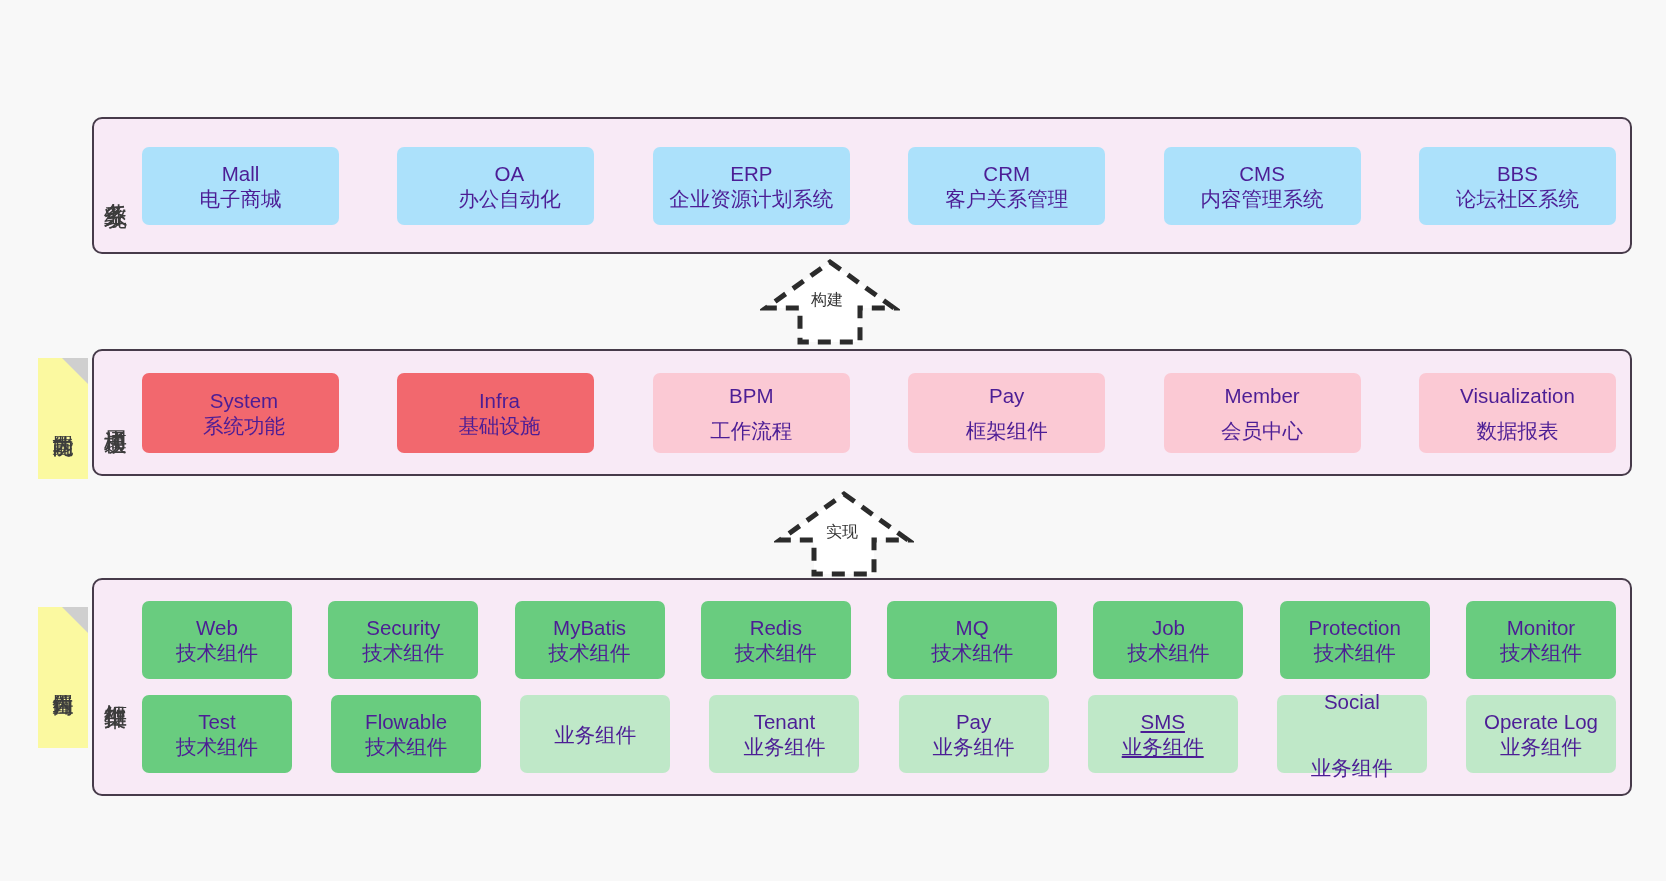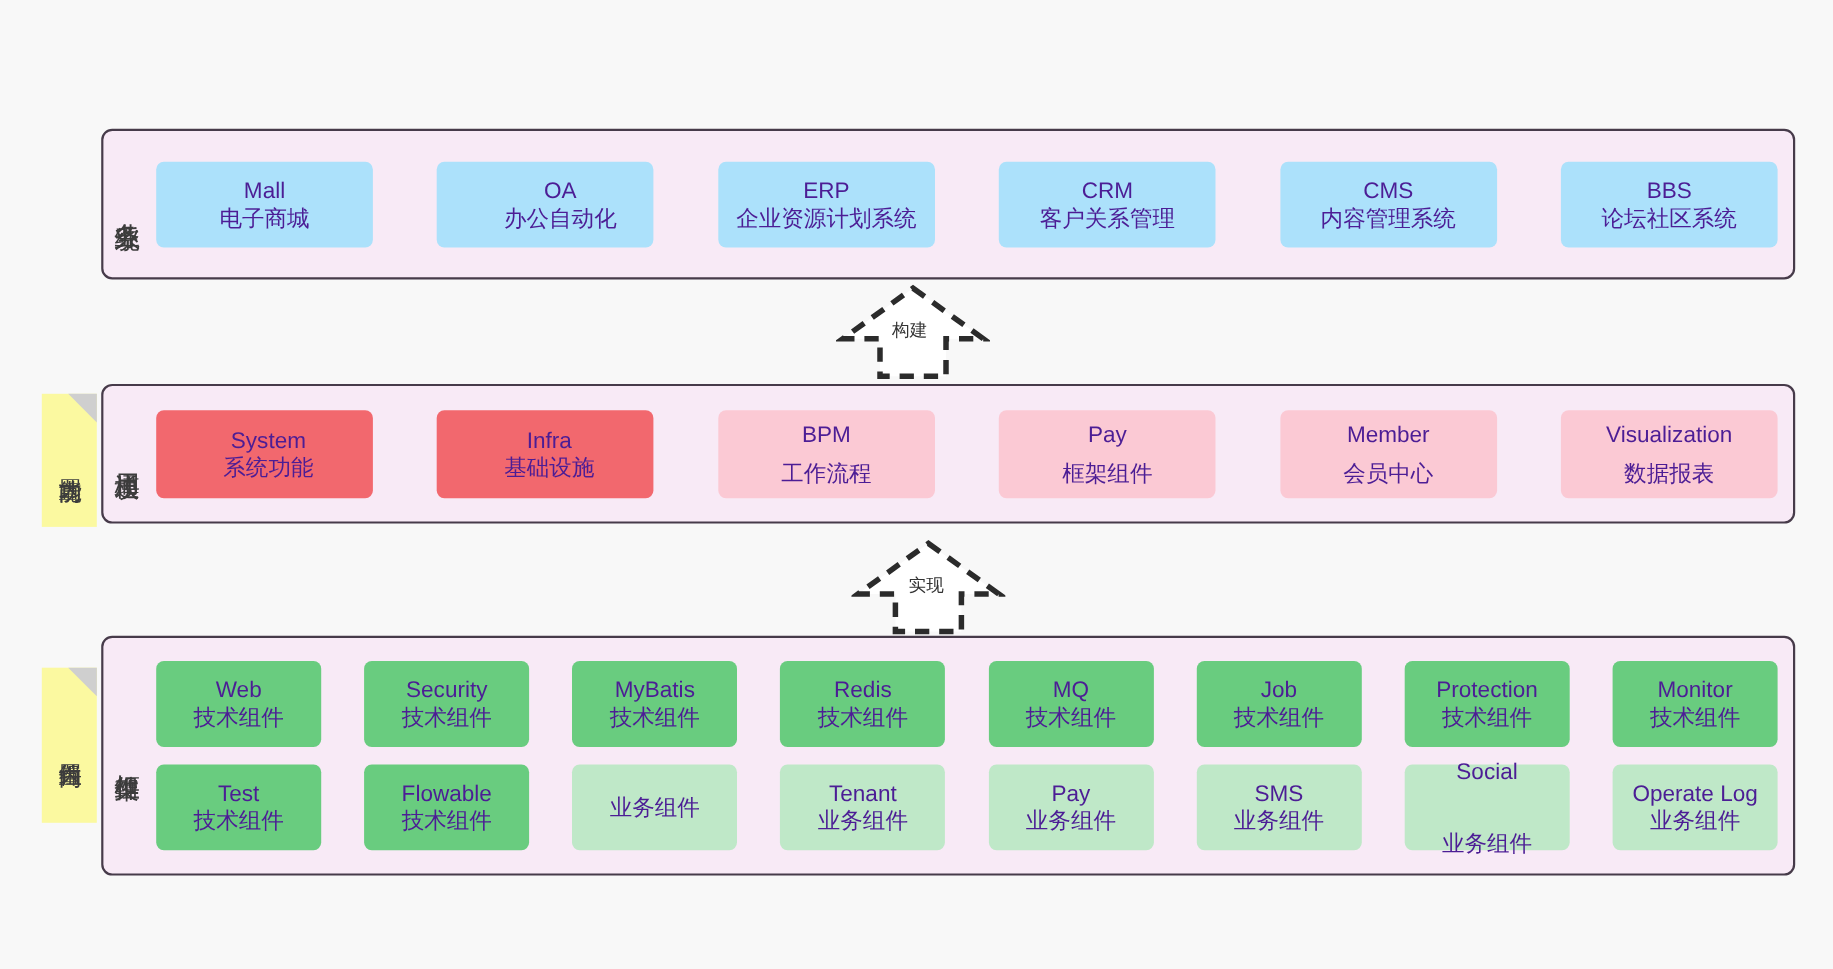--- a/index.html
+++ b/index.html
@@ -233,21 +233,21 @@
             <div class="t-cn">技术组件</div>
           </div>
           <div class="node green" style="width: 150px; height: 78px;">
             <div class="t-en">MyBatis</div>
             <div class="t-cn">技术组件</div>
           </div>
           <div class="node green" style="width: 150px; height: 78px;">
             <div class="t-en">Redis</div>
             <div class="t-cn">技术组件</div>
           </div>
-          <div class="node green" style="width: 150px; height: 78px;">
+          <div class="node green" style="width: 170px; height: 78px;">
             <div class="t-en">MQ</div>
             <div class="t-cn">技术组件</div>
           </div>
           <div class="node green" style="width: 150px; height: 78px;">
             <div class="t-en">Job</div>
             <div class="t-cn">技术组件</div>
           </div>
           <div class="node green" style="width: 150px; height: 78px;">
             <div class="t-en">Protection</div>
             <div class="t-cn">技术组件</div>
@@ -270,21 +270,21 @@
             <div class="t-cn">业务组件</div>
           </div>
           <div class="node lgreen" style="width: 150px; height: 78px;">
             <div class="t-en">Tenant</div>
             <div class="t-cn">业务组件</div>
           </div>
           <div class="node lgreen" style="width: 150px; height: 78px;">
             <div class="t-en">Pay</div>
             <div class="t-cn">业务组件</div>
           </div>
-          <div class="node lgreen" style="width: 150px; height: 78px;">
+          <div class="node lgreen" style="width: 150px; height: 78px; text-decoration: underline;">
             <div class="t-en">SMS</div>
             <div class="t-cn">业务组件</div>
           </div>
           <div class="node lgreen" style="width: 150px; height: 78px; gap: 41px;">
             <div class="t-en">Social</div>
             <div class="t-cn">业务组件</div>
           </div>
           <div class="node lgreen" style="width: 150px; height: 78px;">
             <div class="t-en">Operate Log</div>
             <div class="t-cn">业务组件</div>

